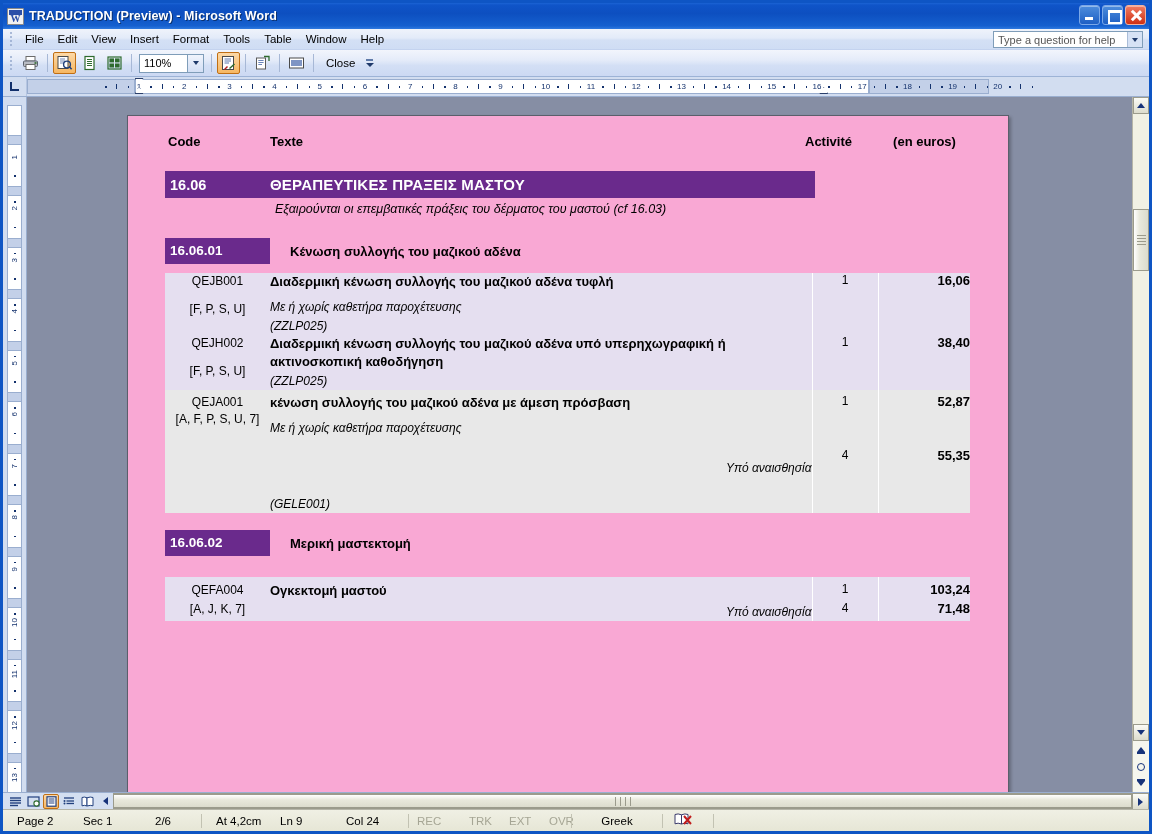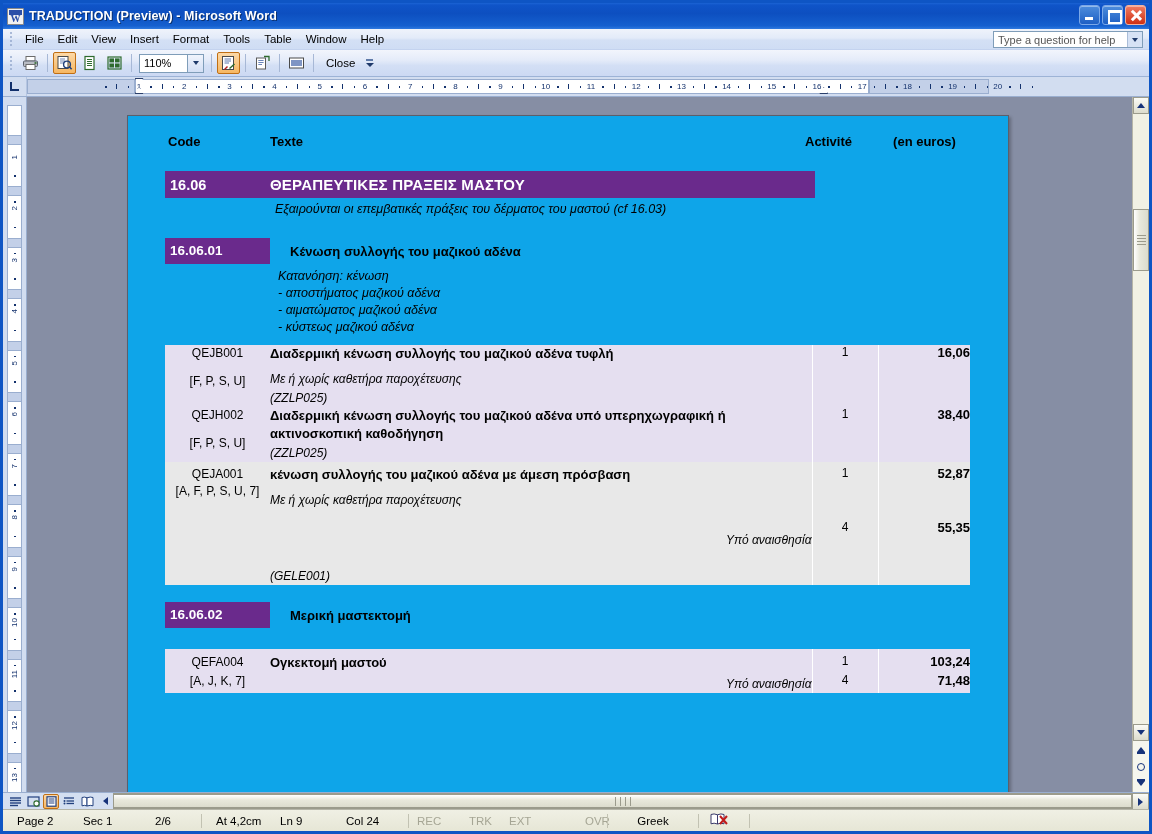--- a/index.html
+++ b/index.html
@@ -213,21 +213,21 @@
   .vr-bar { position:absolute; left:9px; width:5px;height:1px;background:#14326d; }
 
   .canvas {
     flex: 1; background: #868ea4;
     position: relative; overflow: hidden;
   }
   .page {
     position: absolute;
     left: 100px; top: 18px;
     width: 882px; height: 700px;
-    background: #0ea5e9;
+    background: #f9a8d4;
     border: 1px solid #5b5f6b;
     box-shadow: 2px 2px 3px rgba(0,0,0,0.25);
     overflow: hidden;
   }
   .doc { padding: 18px 40px 0 37px; position: relative; }
 
   
   .colhead { display:flex; font-size:13px; font-weight:bold; color:#000; margin-bottom: 22px; }
   .colhead .c-code { width: 105px; padding-left: 3px; }
   .colhead .c-texte { flex: 1; }
@@ -658,26 +658,20 @@
           <div class="banner">
             <div class="num">16.06</div>
             <div class="ttl">ΘΕΡΑΠΕΥΤΙΚΕΣ  ΠΡΑΞΕΙΣ  ΜΑΣΤΟΥ</div>
           </div>
           <div class="bannersub">Εξαιρούνται οι επεμβατικές πράξεις του δέρματος του μαστού (cf 16.03)</div>
 
           <div class="subbanner">
             <div class="num">16.06.01</div>
             <div class="ttl">Κένωση συλλογής του μαζικού αδένα</div>
           </div>
-          <div class="subnote">
-            <div>Κατανόηση: κένωση</div>
-            <div>- αποστήματος μαζικού αδένα</div>
-            <div>- αιματώματος  μαζικού αδένα</div>
-            <div>-  κύστεως μαζικού αδένα</div>
-          </div>
 
           <table class="acts">
             <tbody>
                 <tr class="r-lav">
               <td class="cell-code">
                 <span>QEJB001</span>
                 <span class="mods">[F, P, S, U]</span>
               </td>
               <td class="cell-text">
                 <div class="main">Διαδερμική κένωση συλλογής του μαζικού αδένα τυφλή</div>
@@ -849,21 +843,21 @@
     <div class="st w-sm" style="padding-left:14px;">Sec  1</div>
     <div class="st w-sm" style="padding-left:20px;">2/6</div>
     <div class="st-sep"></div>
     <div class="st w-md" style="padding-left:14px;">At  4,2cm</div>
     <div class="st w-sm" style="padding-left:4px;">Ln  9</div>
     <div class="st w-sm" style="padding-left:4px;">Col  24</div>
     <div class="st-sep"></div>
     <div class="st dim w-sm" style="width:40px;padding-left:8px;">REC</div>
     <div class="st dim" style="width:40px;">TRK</div>
     <div class="st dim" style="width:38px;">EXT</div>
-    <div class="st dim" style="width:42px;margin-left:36px;">OVR</div>
+    <div class="st dim" style="width:42px;">OVR</div>
     <div class="st-sep"></div>
     <div class="st" style="width:90px;text-align:center;">Greek</div>
     <div class="st-sep"></div>
     <div class="st" style="padding-left:10px;">
       <svg width="20" height="15" viewBox="0 0 20 15">
         <path d="M2 2.5 Q5 1.2 8.5 2.8 L8.5 12 Q5 10.5 2 11.8 Z" fill="#fff" stroke="#3a3a6b" stroke-width="1"></path>
         <path d="M15 2.5 Q12 1.2 8.5 2.8 L8.5 12 Q12 10.5 15 11.8 Z" fill="#fff" stroke="#3a3a6b" stroke-width="1"></path>
         <path d="M11 4 L18 12 M18 4 L11 12" stroke="#c01c1c" stroke-width="2"></path>
       </svg>
     </div>

